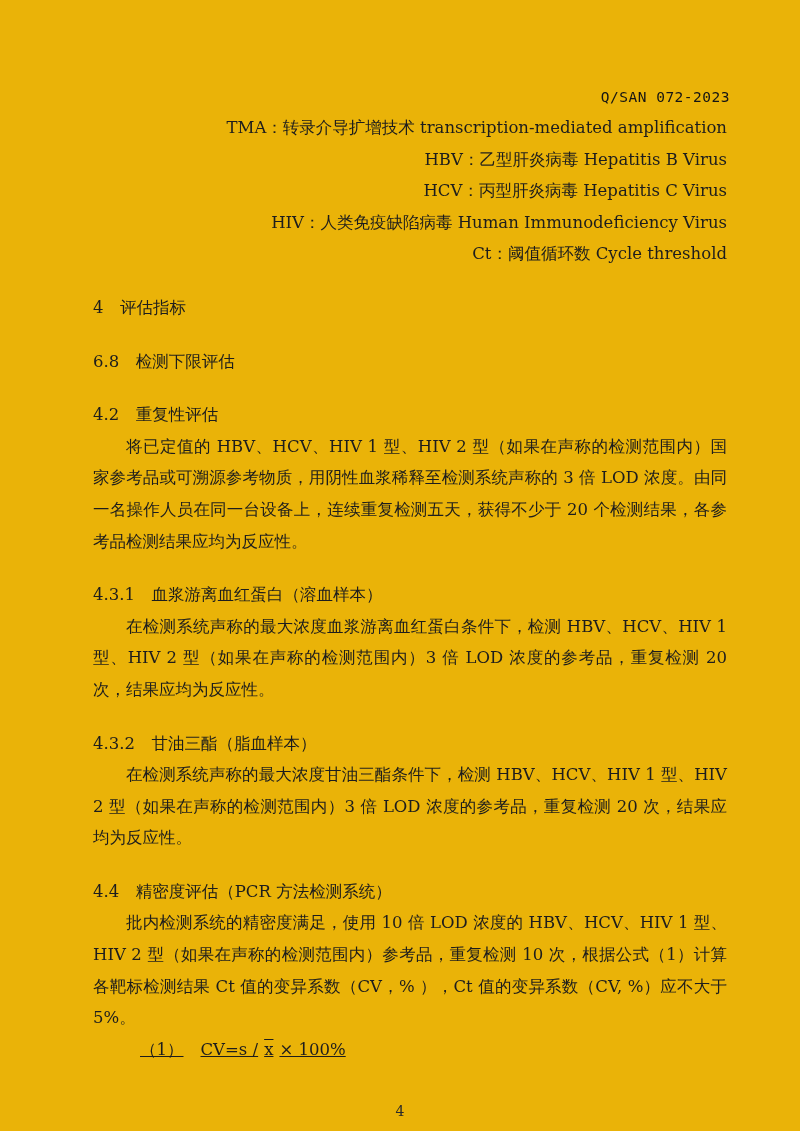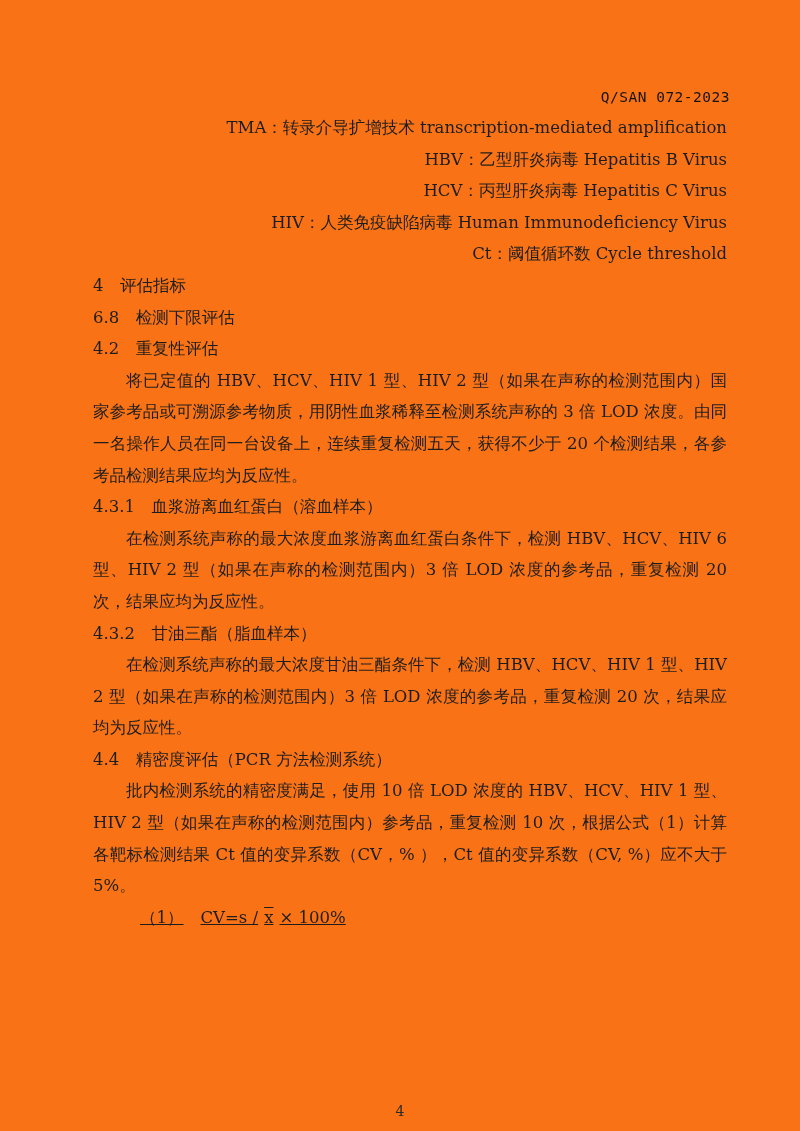--- a/index.html
+++ b/index.html
@@ -1,20 +1,20 @@
 <!DOCTYPE html>
 <html><head>
 <meta charset="utf-8">
 <style>
   html, body { margin: 0; padding: 0; background: #ffffff; }
   .page {
     position: relative;
     width: 800px;
     height: 1131px;
-    background: #f97316;
+    background: #eab308;
     color: #1d1d1d;
     font-family: "DejaVu Serif", "Liberation Serif", serif;
     overflow: hidden;
   }
   .header-code {
     position: absolute;
     top: 89px;
     right: 70px;
     font-family: "DejaVu Sans Mono", "Liberation Mono", monospace;
     font-size: 14.5px;
@@ -23,21 +23,21 @@
   }
   .content {
     position: absolute;
     top: 112px;
     left: 93px;
     width: 634px;
     font-size: 16.5px;
     line-height: 31.6px;
   }
   .abbr-line { padding-left: 33px; text-align: right; }
-  .heading { text-align: left; }
+  .heading { text-align: left; margin-top: 22px; }
   .para {
     text-indent: 33px;
     text-align: justify;
   }
   .formula-line { padding-left: 47px; text-decoration: underline; }
   .formula-line .fgap { display: inline-block; width: 17px; }
   .formula-line .sgap { display: inline-block; width: 5px; }
   .xbar { text-decoration: overline; padding: 0 1px; }
   .page-number {
     position: absolute;
@@ -66,21 +66,21 @@
 
     <div class="heading">4　评估指标</div>
 
     <div class="heading">6.8　检测下限评估</div>
 
     <div class="heading">4.2　重复性评估</div>
     <div class="para">将已定值的 HBV、HCV、HIV 1 型、HIV 2 型（如果在声称的检测范围内）国家参考品或可溯源参考物质，用阴性血浆稀释至检测系统声称的 3 倍 LOD 浓度。由同一名操作人员在同一台设备上，连续重复检测五天，获得不少于 20 个检测结果，各参考品检测结果应均为反应性。</div>
 
 
     <div class="heading">4.3.1　血浆游离血红蛋白（溶血样本）</div>
-    <div class="para">在检测系统声称的最大浓度血浆游离血红蛋白条件下，检测 HBV、HCV、HIV 6 型、HIV 2 型（如果在声称的检测范围内）3 倍 LOD 浓度的参考品，重复检测 20 次，结果应均为反应性。</div>
+    <div class="para">在检测系统声称的最大浓度血浆游离血红蛋白条件下，检测 HBV、HCV、HIV 1 型、HIV 2 型（如果在声称的检测范围内）3 倍 LOD 浓度的参考品，重复检测 20 次，结果应均为反应性。</div>
 
     <div class="heading">4.3.2　甘油三酯（脂血样本）</div>
     <div class="para">在检测系统声称的最大浓度甘油三酯条件下，检测 HBV、HCV、HIV 1 型、HIV 2 型（如果在声称的检测范围内）3 倍 LOD 浓度的参考品，重复检测 20 次，结果应均为反应性。</div>
 
     <div class="heading">4.4　精密度评估（PCR 方法检测系统）</div>
     <div class="para">批内检测系统的精密度满足，使用 10 倍  LOD 浓度的 HBV、HCV、HIV 1 型、HIV 2 型（如果在声称的检测范围内）参考品，重复检测 10 次，根据公式（1）计算各靶标检测结果 Ct 值的变异系数（CV，% ），Ct 值的变异系数（CV, %）应不大于 5%。</div>
 
     <div class="formula-line">
       <span>（1）</span><span class="fgap"></span><span>CV=s /</span><span class="sgap"></span><span class="xbar">x</span><span class="sgap"></span><span>× 100%</span>
     </div>

